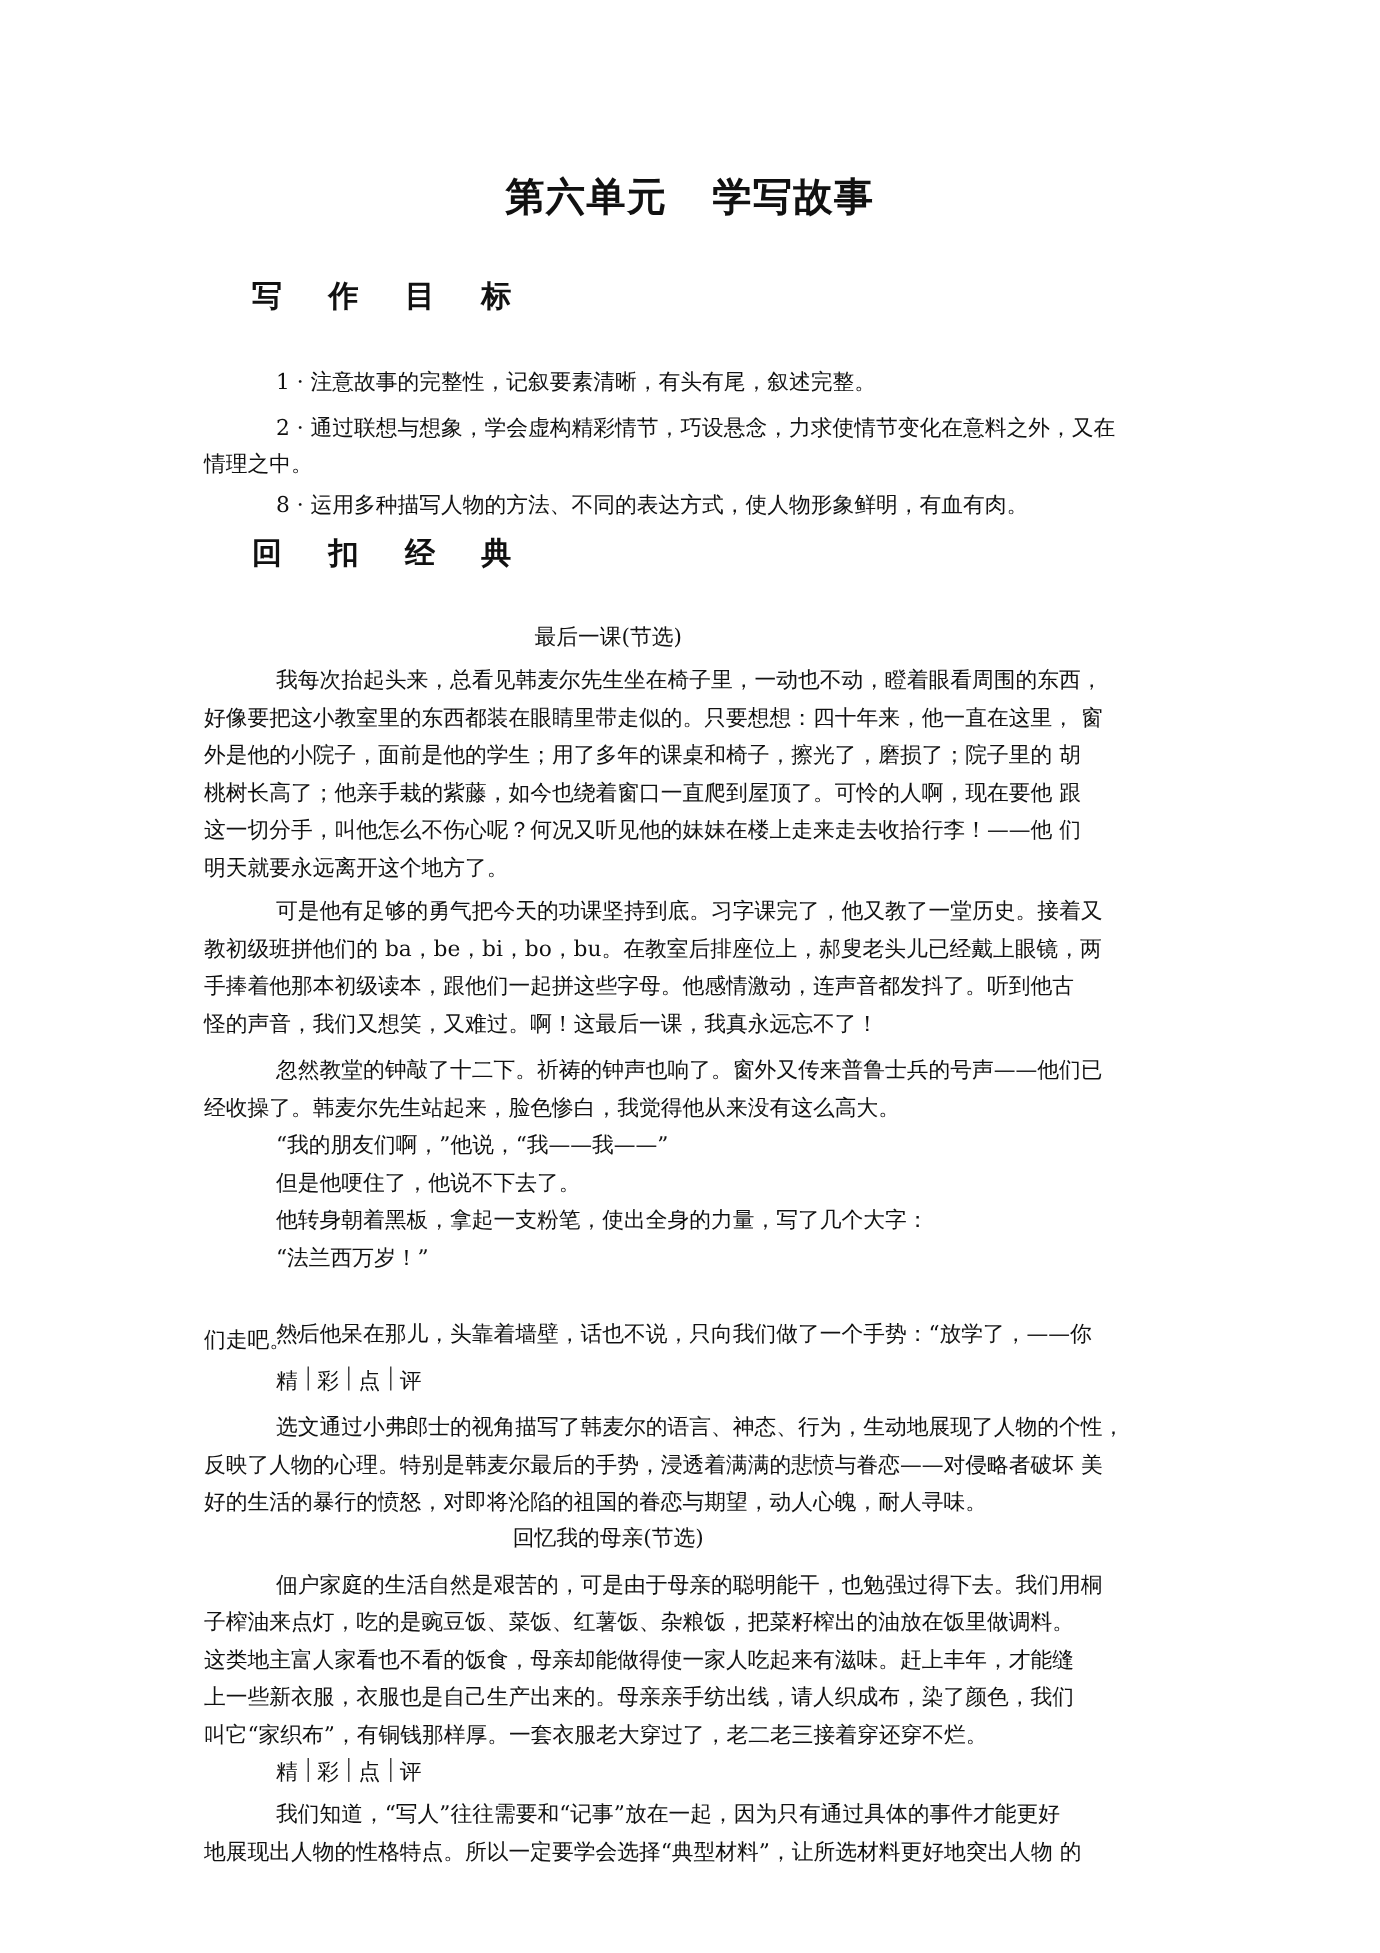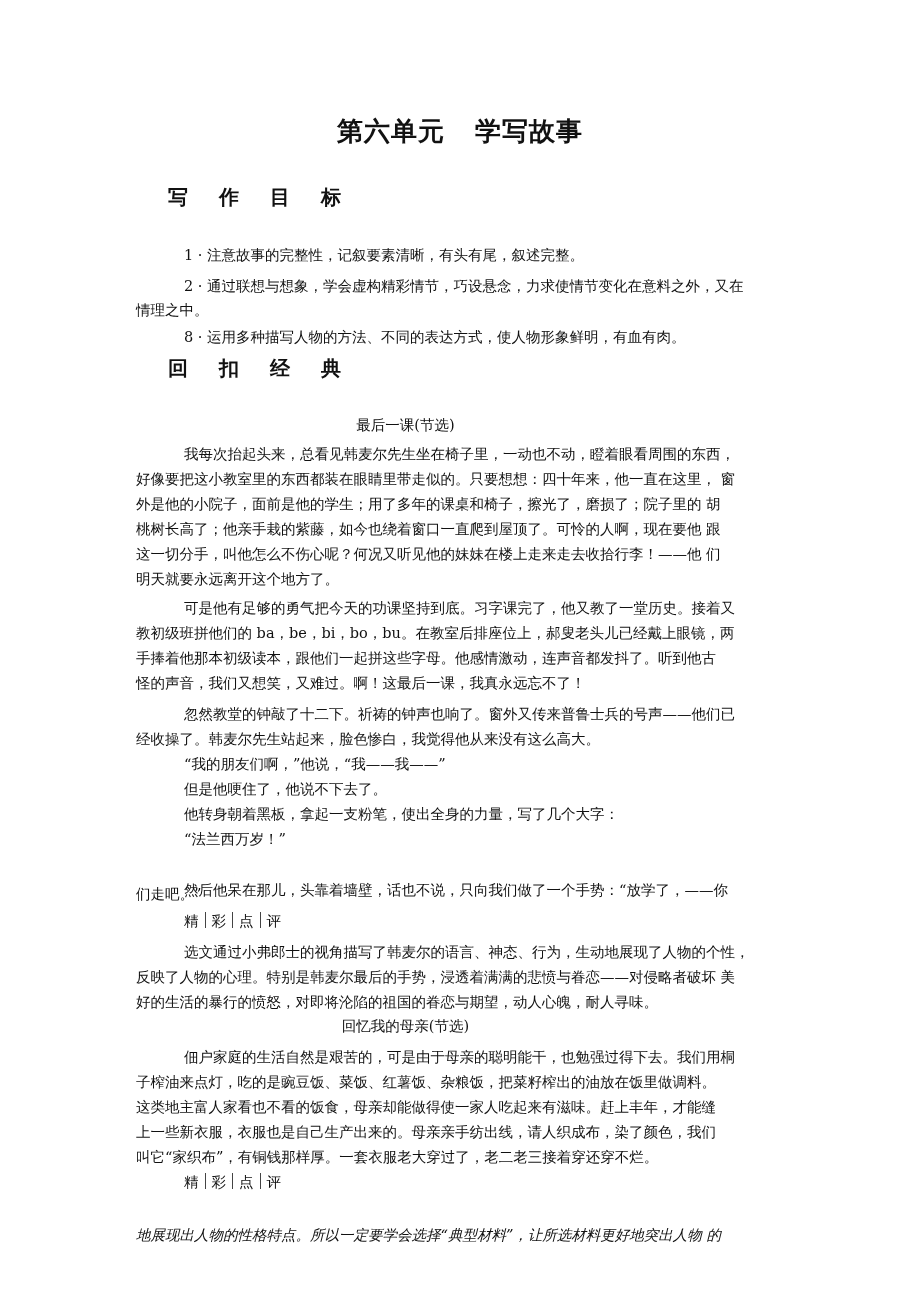--- a/index.html
+++ b/index.html
@@ -81,15 +81,16 @@
   <div class="line indent" style="top:1047px;">佃户家庭的生活自然是艰苦的，可是由于母亲的聪明能干，也勉强过得下去。我们用桐</div>
   <div class="line" style="top:1072px;">子榨油来点灯，吃的是豌豆饭、菜饭、红薯饭、杂粮饭，把菜籽榨出的油放在饭里做调料。</div>
   <div class="line" style="top:1097px;">这类地主富人家看也不看的饭食，母亲却能做得使一家人吃起来有滋味。赶上丰年，才能缝</div>
   <div class="line" style="top:1122px;">上一些新衣服，衣服也是自己生产出来的。母亲亲手纺出线，请人织成布，染了颜色，我们</div>
   <div class="line" style="top:1147px;">叫它“家织布”，有铜钱那样厚。一套衣服老大穿过了，老二老三接着穿还穿不烂。</div>
 
   <div class="line indent jing" style="top:1172px;">
     <span>精</span><span class="bar"></span><span>彩</span><span class="bar"></span><span>点</span><span class="bar"></span><span>评</span>
   </div>
 
-  <div class="line" style="top:1225px;font-style:italic;">地展现出人物的性格特点。所以一定要学会选择“典型材料”，让所选材料更好地突出人物  的</div>
+  <div class="line indent" style="top:1200px;">我们知道，“写人”往往需要和“记事”放在一起，因为只有通过具体的事件才能更好</div>
+  <div class="line" style="top:1225px;">地展现出人物的性格特点。所以一定要学会选择“典型材料”，让所选材料更好地突出人物  的</div>
 
 </div>
 
 </body></html>

